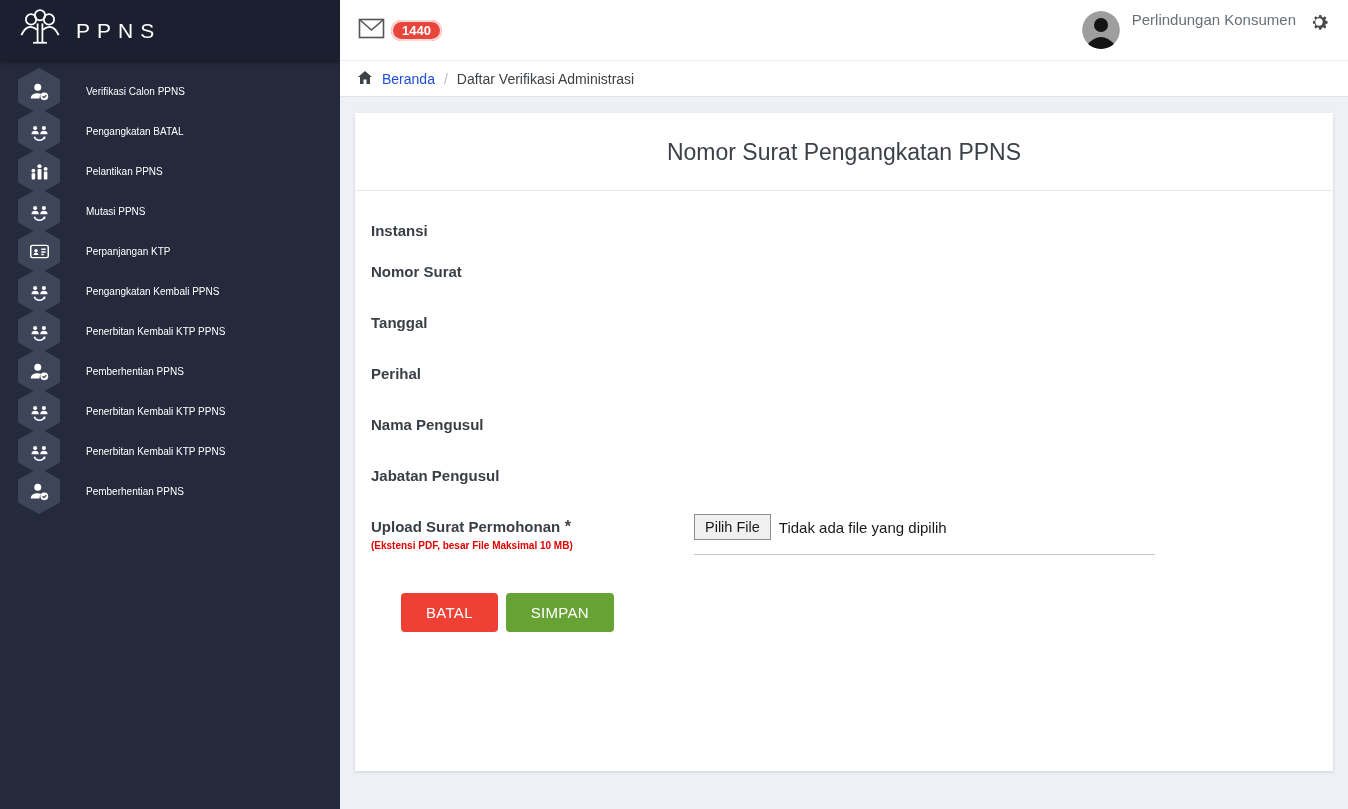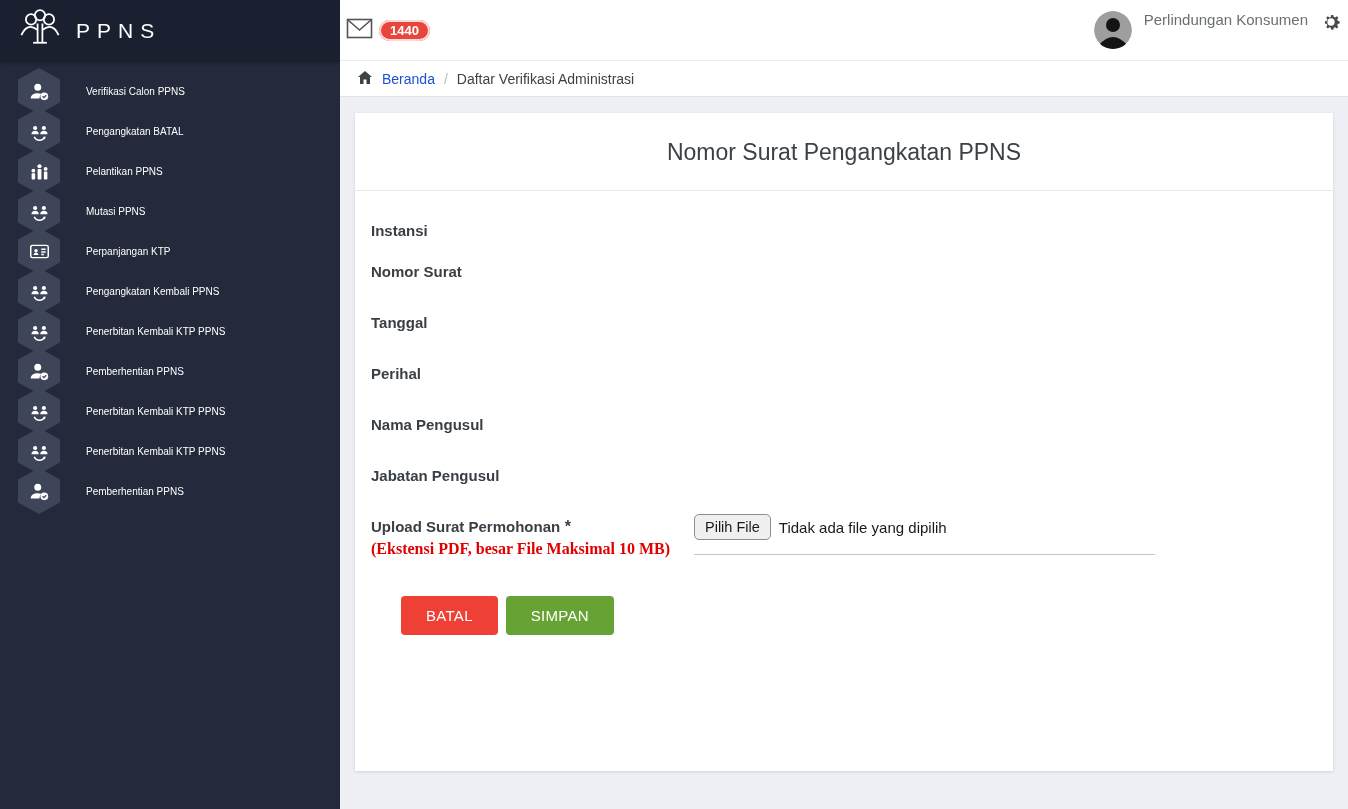--- a/index.html
+++ b/index.html
@@ -15,21 +15,21 @@
   .menu-item { height:40px; display:flex; align-items:center; cursor:pointer; color:#fff; }
   .hex { width:42px; height:46px; min-width:42px; margin-left:18px; background:var(--hexagon);
     clip-path:polygon(50% 0,100% 25%,100% 75%,50% 100%,0 75%,0 25%);
     display:flex; align-items:center; justify-content:center; }
   .hex svg { width:21px; height:21px; }
   .menu-label { margin-left:26px; font-size:10px; font-weight:400; }
 
   
   .main { flex:1; display:flex; flex-direction:column; height:809px; }
 
-  .topbar { height:61px; background:#fff; display:flex; align-items:center; padding:0 6px; border-bottom:1px solid #ececec; }
+  .topbar { height:61px; background:#fff; display:flex; align-items:center; padding:0 18px; border-bottom:1px solid #ececec; }
   .mail-button { display:flex; align-items:center; cursor:pointer; }
   .mail-badge { background:var(--badge-red); color:#fff; font-size:13px; font-weight:bold; border-radius:11px; padding:3px 11px; margin-left:6px; box-shadow:0 0 0 2px #fbd9d7 inset; }
   .topbar-right { margin-left:auto; display:flex; align-items:flex-start; gap:12px; }
   .avatar { width:38px; height:38px; border-radius:50%; overflow:hidden; cursor:pointer; }
   .user-name { color:#6a6f73; font-size:15px; }
   .gear-btn { cursor:pointer; display:flex; align-items:center; }
 
   .breadcrumb-bar { height:36px; background:#fff; border-bottom:1px solid #e3e3e3; display:flex; align-items:center; padding-left:18px; font-size:14px; color:#3d4246; }
   .crumb-home { display:flex; align-items:center; gap:10px; cursor:pointer; color:#1d4ed8; }
   .crumb-sep { margin:0 9px; color:#b7bcc0; }
@@ -40,26 +40,26 @@
   .card-title { text-align:center; font-size:23px; font-weight:500; color:#3c4147; padding:26px 0 24px; }
   .card-divider { border-bottom:1px solid #e9e9e9; }
   .card-body { padding:24px 16px 42px; }
 
   .form-row { display:flex; align-items:flex-start; }
   .type-filled { margin-bottom:16px; }
   .type-text { margin-bottom:26px; }
   .label-col { width:323px; min-width:323px; padding-top:7px; }
   .field-label { font-size:15px; font-weight:bold; color:#3a3f45; }
   .req-mark { font-weight:bold; color:#3a3f45; }
-  .field-note { color:var(--note-red); font-size:16px; font-weight:bold; margin-top:4px;font-family:Liberation Serif, serif; }
+  .field-note { color:var(--note-red); font-size:10px; font-weight:bold; margin-top:4px; }
   .control-col { width:461px; }
 
   .file-row { margin-bottom:0; }
   .file-control { display:flex; align-items:center; gap:8px; padding:3px 0 14px; border-bottom:1px solid #c6c6c6; }
-  .file-btn { background:#f0f0f0; border:1px solid #8d8d8d; border-radius:5px; padding:4px 10px; font-size:14.5px; color:#1a1a1a; cursor:pointer; }
+  .file-btn { background:#f0f0f0; border:1px solid #8d8d8d; border-radius:0; padding:4px 10px; font-size:14.5px; color:#1a1a1a; cursor:pointer; }
   .file-status { font-size:15px; color:#1a1a1a; }
 
   .btn-row { margin-top:38px; margin-left:30px; display:flex; gap:8px; }
   .btn { border:none; border-radius:4px; color:#fff; font-size:15px; padding:11px 25px; cursor:pointer; font-family:"Liberation Sans", sans-serif; letter-spacing:.3px; }
   .btn-cancel { background:var(--btn-cancel); }
   .btn-save { background:var(--btn-save); }
 </style>
 </head>
 <body>
 

